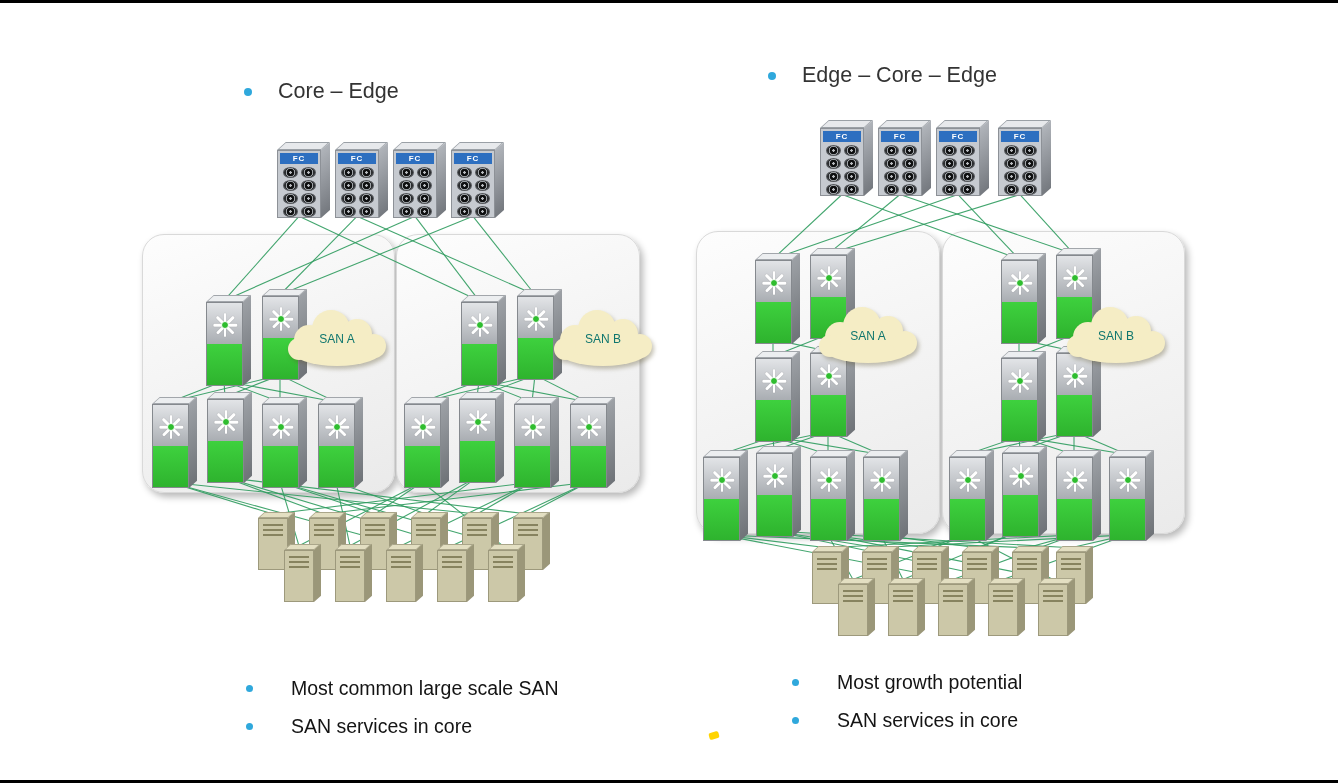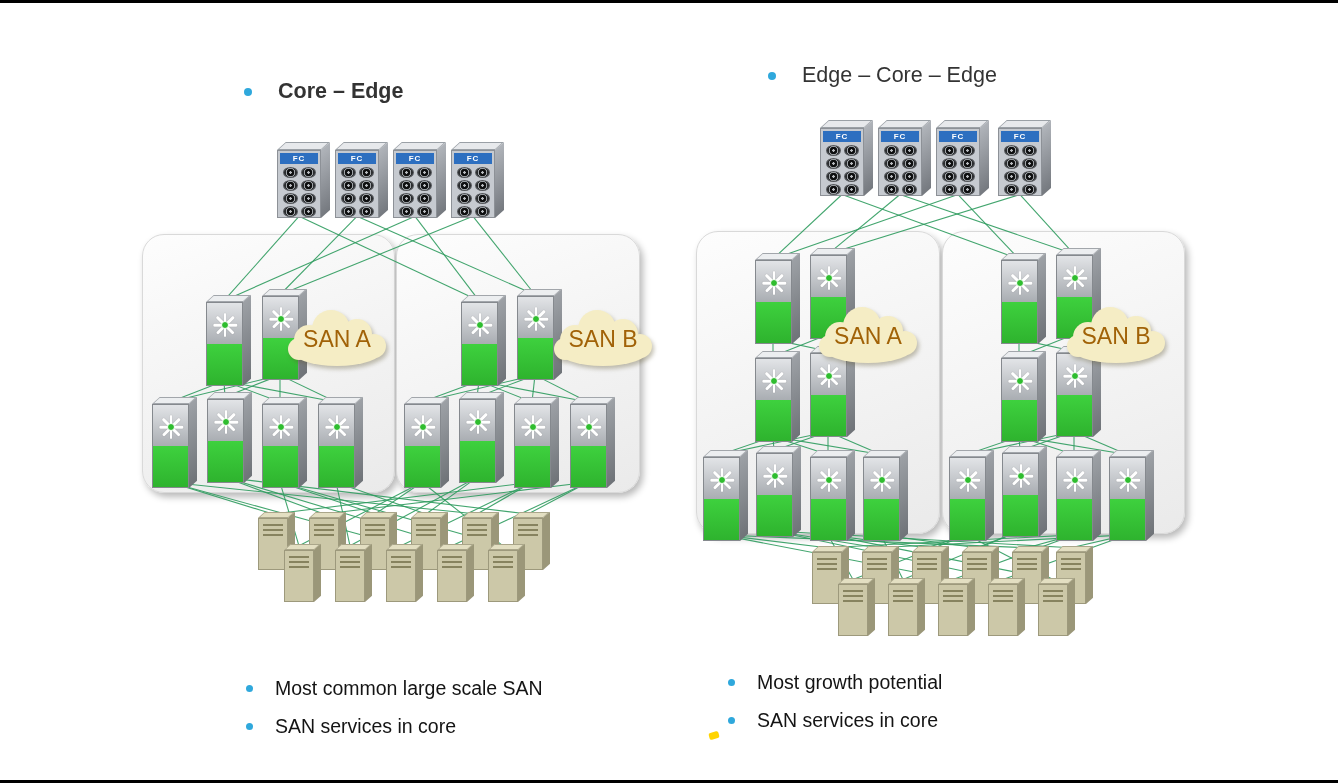--- a/index.html
+++ b/index.html
@@ -62,30 +62,30 @@
         border:1px solid #aaa68a;transform:skewX(-48deg);transform-origin:0 100%}
   .server .slots{position:absolute;left:4px;top:5px;width:20px;height:12px;
         background:repeating-linear-gradient(180deg,#87835f 0 2px,rgba(0,0,0,0) 2px 5px)}
 
   
   .cloud{position:absolute;z-index:4;width:112px;height:64px}
   .cloud svg{position:absolute;inset:0;width:100%;height:100%;
         filter:drop-shadow(2px 3px 2px rgba(90,80,40,.35))}
   .cloud svg *{fill:var(--cloud-cream,#f5edc5)}
   .cloud-label{position:absolute;inset:0;display:flex;align-items:center;justify-content:center;
-        padding-top:6px;font-size:23px;color:#a16207}
+        padding-top:6px;font-size:12px;color:#0f766e}
 
   
   .heading{position:absolute;z-index:5;display:flex;align-items:center;gap:26px}
   .dot{width:8px;height:8px;border-radius:50%;background:var(--accent-blue,#2fa8dc);flex:0 0 auto}
   .heading-text{font-size:21.5px;color:var(--title-text,#333)}
-  #title-left .heading-text{font-weight:700}
+  #title-left .heading-text{font-weight:400}
   #title-right .heading-text{font-weight:400}
   .notes{position:absolute;z-index:5;list-style:none}
-  .notes li{display:flex;align-items:center;gap:22px;margin-bottom:15px;
+  .notes li{display:flex;align-items:center;gap:38px;margin-bottom:15px;
         font-size:19.5px;color:var(--note-text,#141414)}
   .notes .dot{width:7px;height:7px}
   #yellow-mark{position:absolute;left:709px;top:729px;width:10px;height:7px;background:#ffd400;
         border-radius:2px;transform:rotate(-15deg);z-index:5}
 </style>
 </head>
 <body>
 
 <div id="canvas" style="--accent-blue: #2fa8dc; --line-green: #2f9c5f; --switch-green: #3ed13e; --switch-gray-light: #e2e4e7; --switch-gray-dark: #a9adb2; --storage-blue: #2d6fc0; --server-tan: #ccc8a8; --cloud-cream: #f5edc5; --panel-border: #d9d9d9; --title-text: #333333; --note-text: #141414;">
 
@@ -249,21 +249,21 @@
   <ul class="notes" id="notes-left" style="left:246px;top:674px">
     <li>
       <span class="dot"></span>
       <span>Most common large scale SAN</span>
     </li>
     <li>
       <span class="dot"></span>
       <span>SAN services in core</span>
     </li>
   </ul>
-  <ul class="notes" id="notes-right" style="left:728px;top:668px">
+  <ul class="notes" id="notes-right" style="left:792px;top:668px">
     <li>
       <span class="dot"></span>
       <span>Most growth potential</span>
     </li>
     <li>
       <span class="dot"></span>
       <span>SAN services in core</span>
     </li>
   </ul>
 

